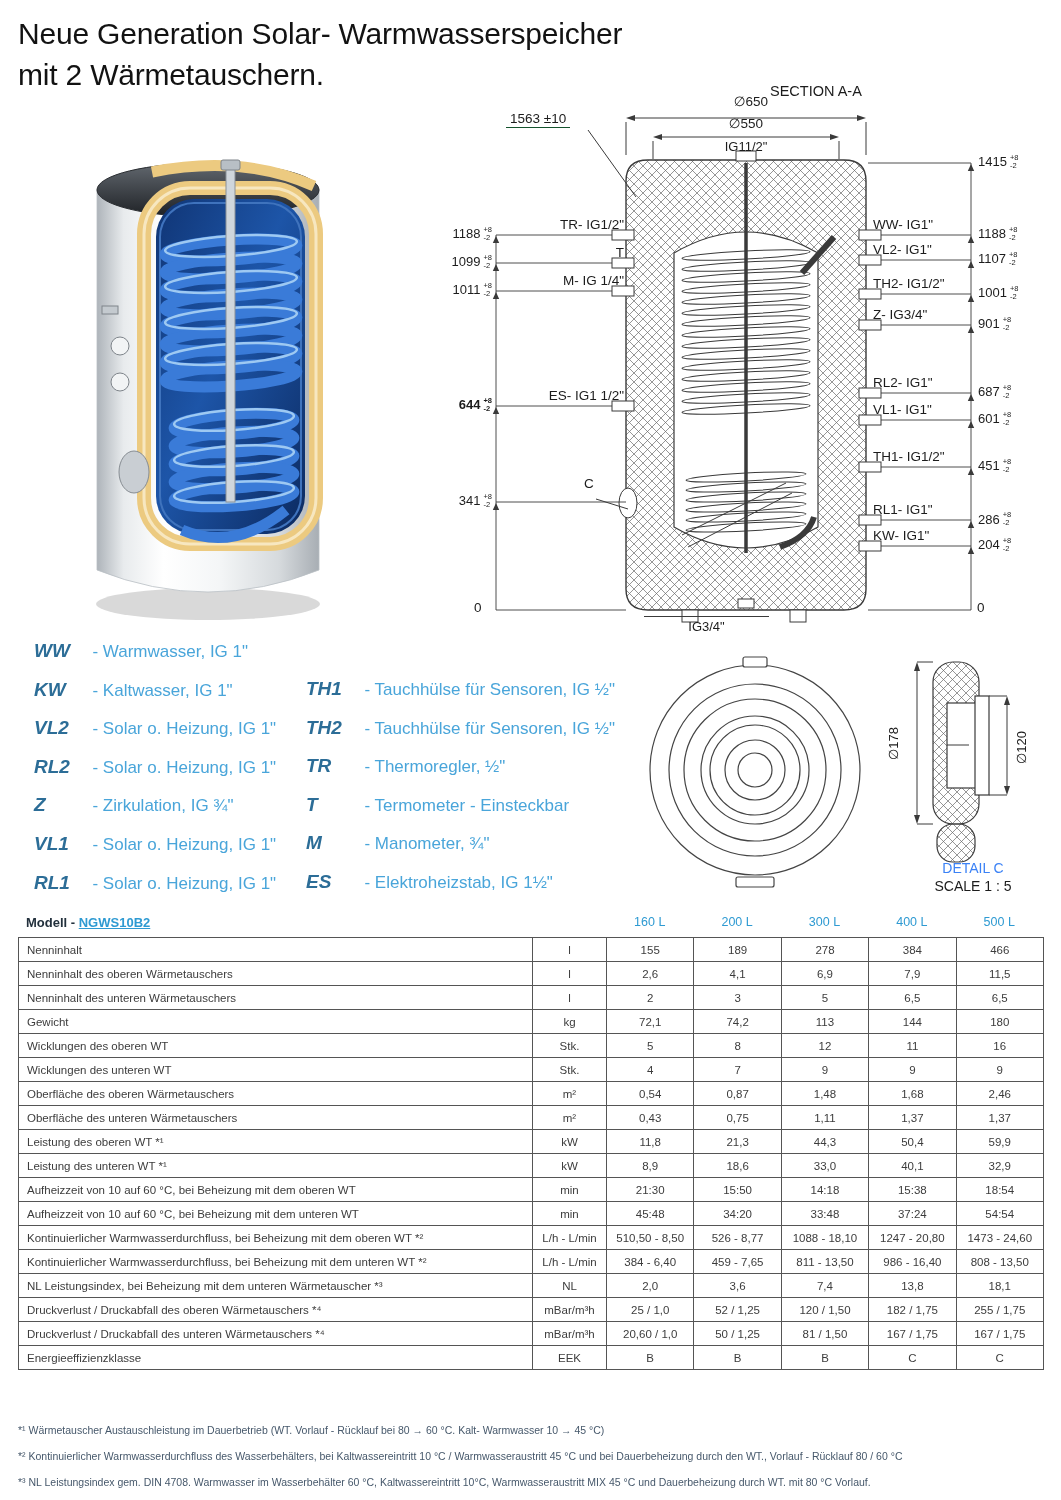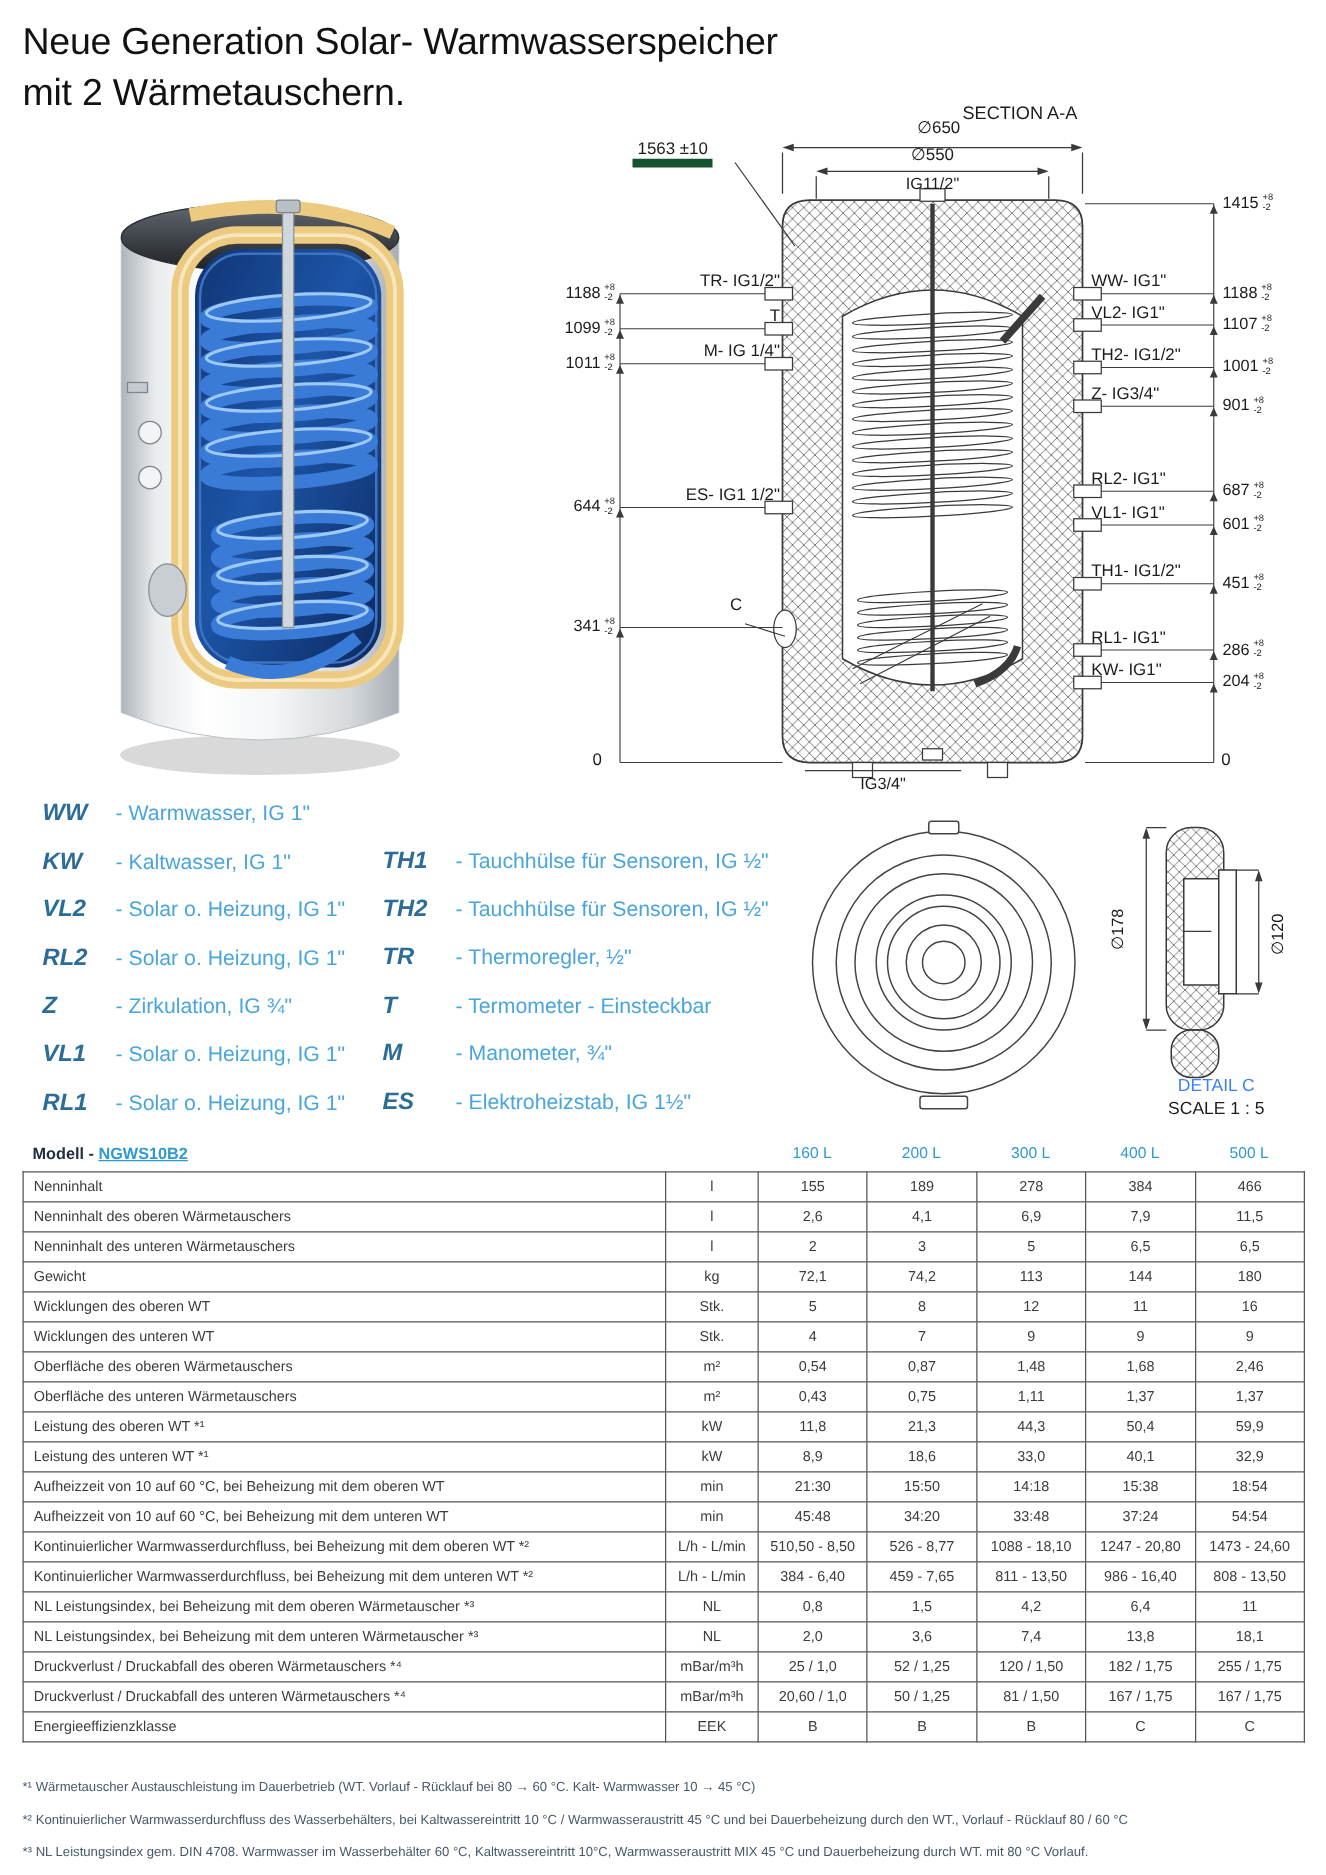--- a/index.html
+++ b/index.html
@@ -16,21 +16,21 @@
   .dim-label{position:absolute;display:flex;align-items:center;gap:1px;font-size:13px;color:#1c1c1c;white-space:nowrap;}
   .dim-label.rightalign{left:0;width:56px;justify-content:flex-end;}
   .dim-tol{display:inline-flex;flex-direction:column;font-size:7.5px;line-height:1.05;font-style:normal;margin-left:2px;}
   .dim-tol i{font-style:normal;}
   .port-label{position:absolute;font-size:13.5px;color:#1c1c1c;white-space:nowrap;}
   .port-label.leftside{left:64px;width:124px;text-align:right;}
   #section-title{left:334px;top:-2px;font-size:14.5px;}
   #dia650{left:255px;top:8px;width:120px;text-align:center;font-size:13.5px;}
   #dia550{left:255px;top:30px;width:110px;text-align:center;font-size:13.5px;}
   #topport{left:245px;top:54px;width:130px;text-align:center;font-size:13px;}
-  #heighttotal{left:70px;top:26px;font-size:13.5px;border-bottom:7px solid #14532d;padding:0 4px 1px 4px;}
+  #heighttotal{left:70px;top:26px;font-size:13.5px;border-bottom:1px solid #14532d;padding:0 4px 1px 4px;}
   #zeroleft{left:38px;top:515px;font-size:13.5px;}
   #zeroright{left:541px;top:515px;font-size:13.5px;}
   #bottomport{left:208px;top:531px;width:125px;text-align:center;font-size:13px;border-top:1px solid #3a3a3a;padding-top:2px;}
   
   #legend{position:absolute;left:30px;top:640px;width:630px;height:265px;}
   .legend-col{position:absolute;top:0;}
   #legend-col1{left:4px;}
   #legend-col2{left:276px;top:38px;}
   .legend-item{height:38.6px;white-space:nowrap;}
   .legend-abbr{display:inline-block;width:54px;font-style:italic;font-weight:bold;font-size:19px;color:#2c6d97;}
@@ -332,21 +332,21 @@
           <i>-2</i>
         </span>
       </div>
       <div class="dim-label rightalign" style="top: 197px;">
         <span>1011</span>
         <span class="dim-tol">
           <i>+8</i>
           <i>-2</i>
         </span>
       </div>
-      <div class="dim-label rightalign" style="top: 312px;">
+      <div class="dim-label rightalign" style="top: 312px; font-weight: bold;">
         <span>644</span>
         <span class="dim-tol">
           <i>+8</i>
           <i>-2</i>
         </span>
       </div>
       <div class="dim-label rightalign" style="top: 408px;">
         <span>341</span>
         <span class="dim-tol">
           <i>+8</i>
@@ -636,29 +636,20 @@
         <tr>
           <td class="c-label">Kontinuierlicher Warmwasserdurchfluss, bei Beheizung mit dem unteren WT *²</td>
           <td class="c-unit">L/h - L/min</td>
           <td class="c-val">384 - 6,40</td>
           <td class="c-val">459 - 7,65</td>
           <td class="c-val">811 - 13,50</td>
           <td class="c-val">986 - 16,40</td>
           <td class="c-val">808 - 13,50</td>
         </tr>
 
-        <tr>
-          <td class="c-label">NL Leistungsindex, bei Beheizung mit dem oberen Wärmetauscher *³</td>
-          <td class="c-unit">NL</td>
-          <td class="c-val">0,8</td>
-          <td class="c-val">1,5</td>
-          <td class="c-val">4,2</td>
-          <td class="c-val">6,4</td>
-          <td class="c-val">11</td>
-        </tr>
 
         <tr>
           <td class="c-label">NL Leistungsindex, bei Beheizung mit dem unteren Wärmetauscher *³</td>
           <td class="c-unit">NL</td>
           <td class="c-val">2,0</td>
           <td class="c-val">3,6</td>
           <td class="c-val">7,4</td>
           <td class="c-val">13,8</td>
           <td class="c-val">18,1</td>
         </tr>

